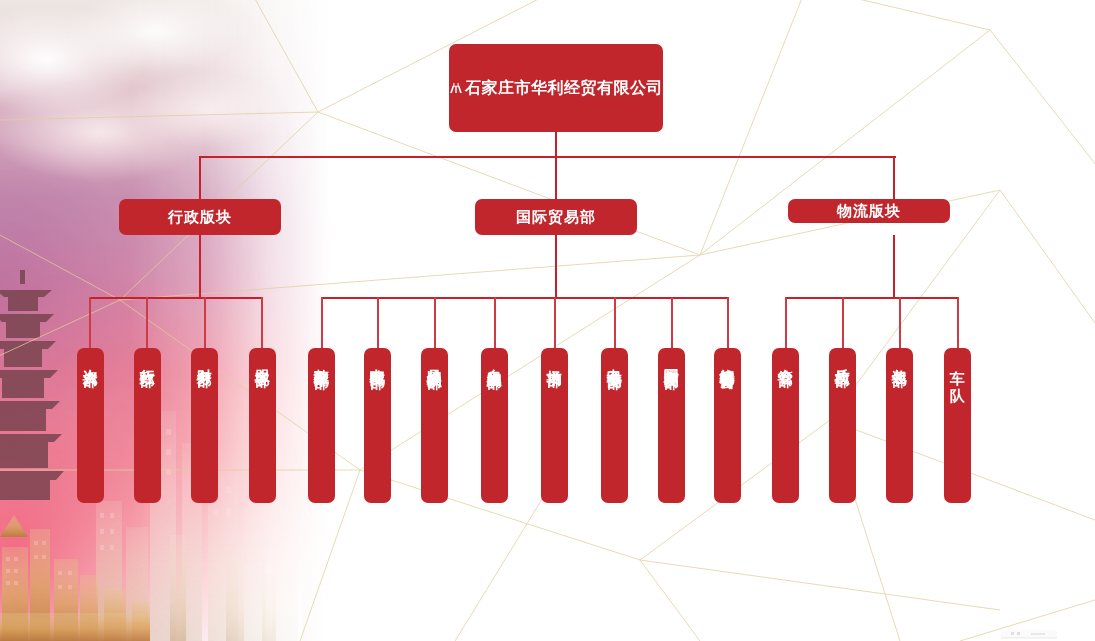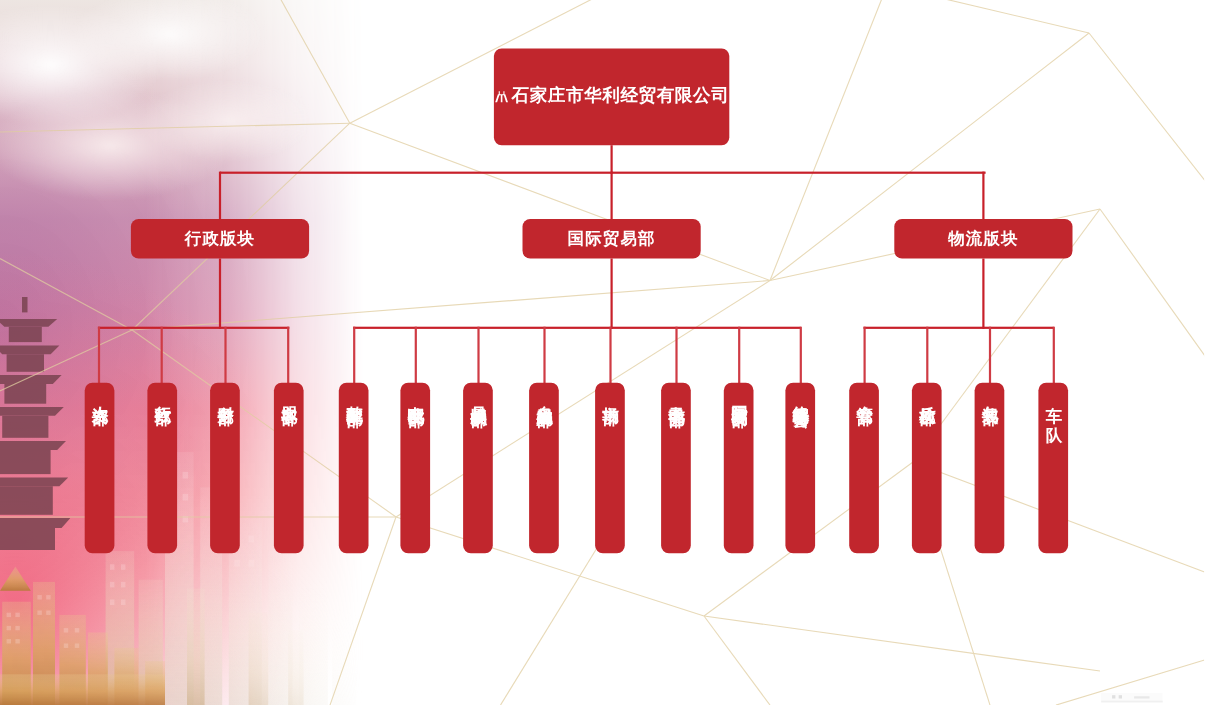--- a/index.html
+++ b/index.html
@@ -302,21 +302,21 @@
     <div class="conn v" style="left:199px; top:156px; height:44px;"></div>
     <div class="conn v" style="left:555px; top:156px; height:44px;"></div>
     <div class="conn v" style="left:893px; top:156px; height:44px;"></div>
 
     <div class="node node-section" style="left:119px; top:199px; width:162px; height:36px;">
       <span>行政版块</span>
     </div>
     <div class="node node-section" style="left:475px; top:199px; width:162px; height:36px;">
       <span>国际贸易部</span>
     </div>
-    <div class="node node-section" style="left:813px; top:199px; width:162px; height:36px;align-items:center;">
+    <div class="node node-section" style="left:788px; top:199px; width:162px; height:24px;align-items:center;">
       <span>物流版块</span>
     </div>
 
     <div class="conn v" style="left:199px; top:235px; height:64px;"></div>
     <div class="conn v" style="left:555px; top:235px; height:64px;"></div>
     <div class="conn v" style="left:893px; top:235px; height:64px;"></div>
 
     <div class="conn h" style="left:89px; top:297px; width:174px;"></div>
     <div class="conn h" style="left:321px; top:297px; width:407px;"></div>
     <div class="conn h" style="left:785px; top:297px; width:173px;"></div>

